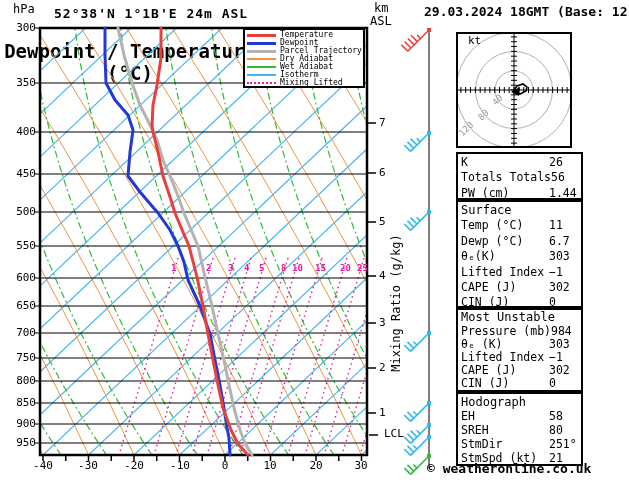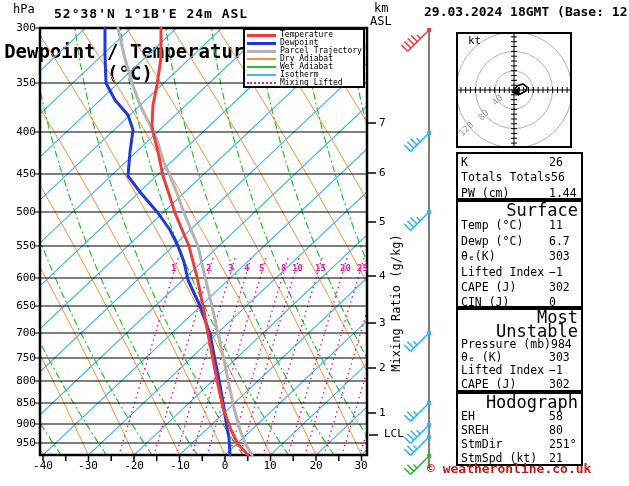--- a/index.html
+++ b/index.html
@@ -21,22 +21,22 @@
   .leg-row{display:flex;align-items:center;height:8px;}
   .leg-sample{width:29px;margin-right:4px;flex:0 0 29px;}
   .leg-text{font-size:8px;line-height:8px;white-space:pre;text-align:right;}
   #hodo-box{position:absolute;left:456px;top:32px;width:112px;height:112px;border:2px solid #000;}
   #hodo-kt{left:468px;top:35px;font-size:11px;}
   .ringlbl{position:absolute;font-size:9px;color:#9a9a9a;transform:rotate(-45deg);}
   .tbox{position:absolute;left:456px;width:127px;border:2px solid #000;background:#fff;
         box-sizing:border-box;padding:1px 3px;}
   .trow{display:flex;justify-content:flex-start;font-size:11.5px;line-height:15.4px;white-space:pre;}
   .trow .k{flex:0 0 88px;}
-  .thead{text-align:right;font-size:17px;line-height:15.4px;}
-  #copyright{left:427px;top:463px;font-size:13px;font-weight:700;color:#b91c1c;}
+  .thead{text-align:left;font-size:12px;line-height:15.4px;}
+  #copyright{left:427px;top:463px;font-size:13px;font-weight:700;color:#000000;}
   svg{position:absolute;left:0;top:0;}
 </style>
 </head>
 <body>
 
 <div id="app">
 
   <svg id="chart-svg" width="629" height="486" viewBox="0 0 629 486">
       <defs>
         <clipPath id="chartclip">

